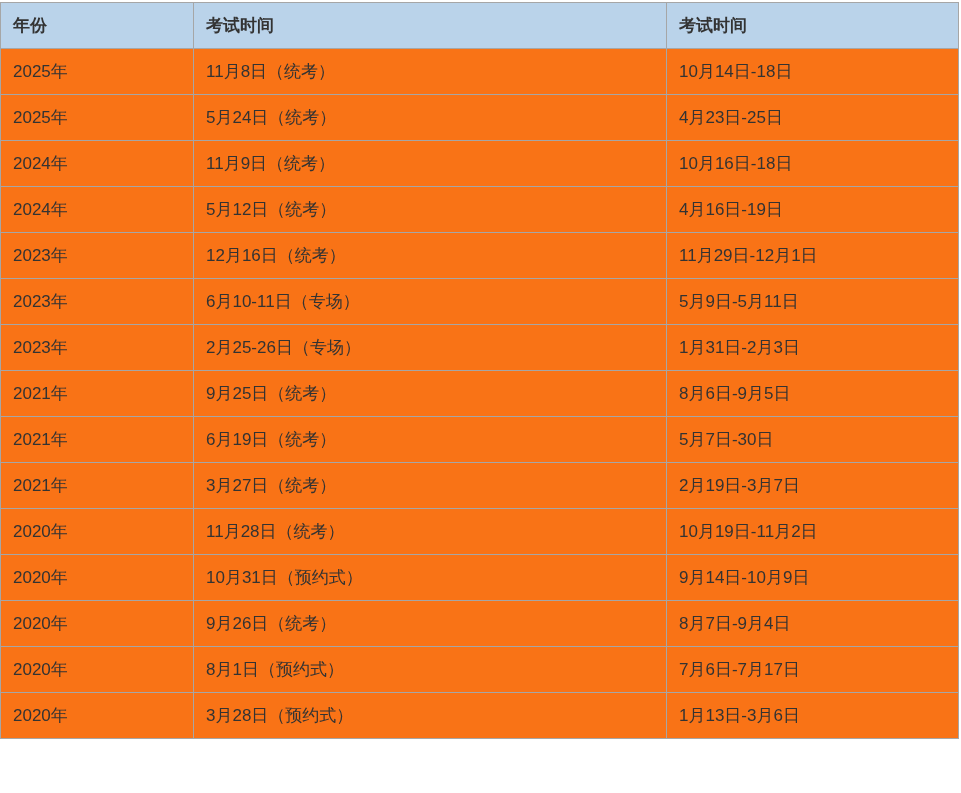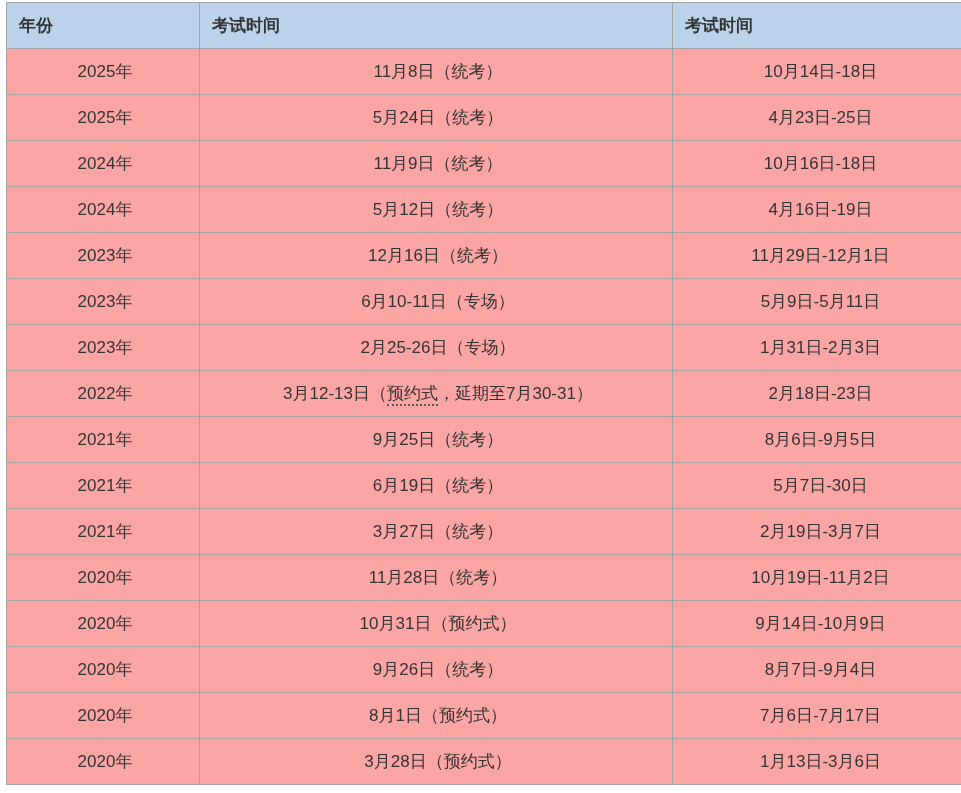--- a/index.html
+++ b/index.html
@@ -4,21 +4,21 @@
 <style>
   html, body {
     margin: 0;
     padding: 0;
     background: #ffffff;
   }
   .page {
     width: 961px;
     height: 793px;
     box-sizing: border-box;
-    padding: 2px 3px 5px 6px;
+    padding: 2px 3px 5px 0;
     overflow: hidden;
   }
   table.schedule {
     border-collapse: collapse;
     table-layout: fixed;
     width: 958px;
     font-family: "Liberation Sans", "DejaVu Sans", sans-serif;
     font-size: 17px;
     color: var(--text-color, #333333);
   }
@@ -33,23 +33,22 @@
     text-align: left;
     vertical-align: middle;
     white-space: nowrap;
     overflow: hidden;
   }
   th {
     background: var(--header-bg, #bad3ea);
     font-weight: bold;
   }
   td {
-    background: #fca5a5;
+    background: #f97316;
     font-weight: normal;
-    text-align: center;
   }
   .dotted {
     border-bottom: 2px dotted #595959;
     padding-bottom: 1px;
   }
 </style>
 </head>
 <body>
 
 <div class="page">
@@ -96,25 +95,20 @@
           <td>2023年</td>
           <td>6月10-11日（专场）</td>
           <td>5月9日-5月11日</td>
         </tr>
         <tr>
           <td>2023年</td>
           <td>2月25-26日（专场）</td>
           <td>1月31日-2月3日</td>
         </tr>
         <tr>
-          <td>2022年</td>
-          <td>3月12-13日（<span class="dotted">预约式</span>，延期至7月30-31）</td>
-          <td>2月18日-23日</td>
-        </tr>
-        <tr>
           <td>2021年</td>
           <td>9月25日（统考）</td>
           <td>8月6日-9月5日</td>
         </tr>
         <tr>
           <td>2021年</td>
           <td>6月19日（统考）</td>
           <td>5月7日-30日</td>
         </tr>
         <tr>

